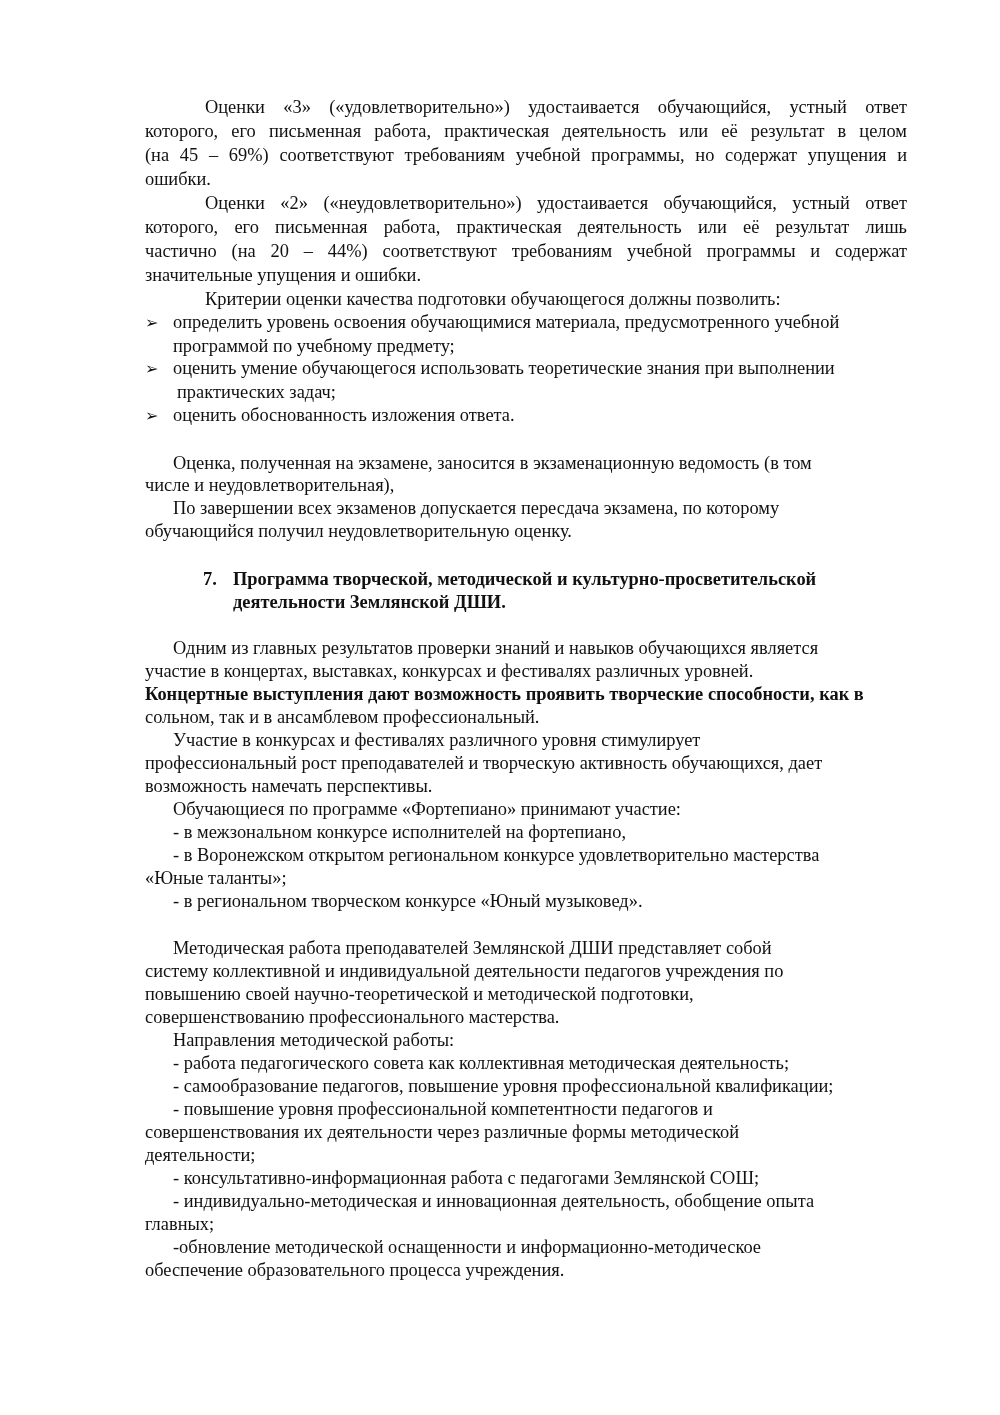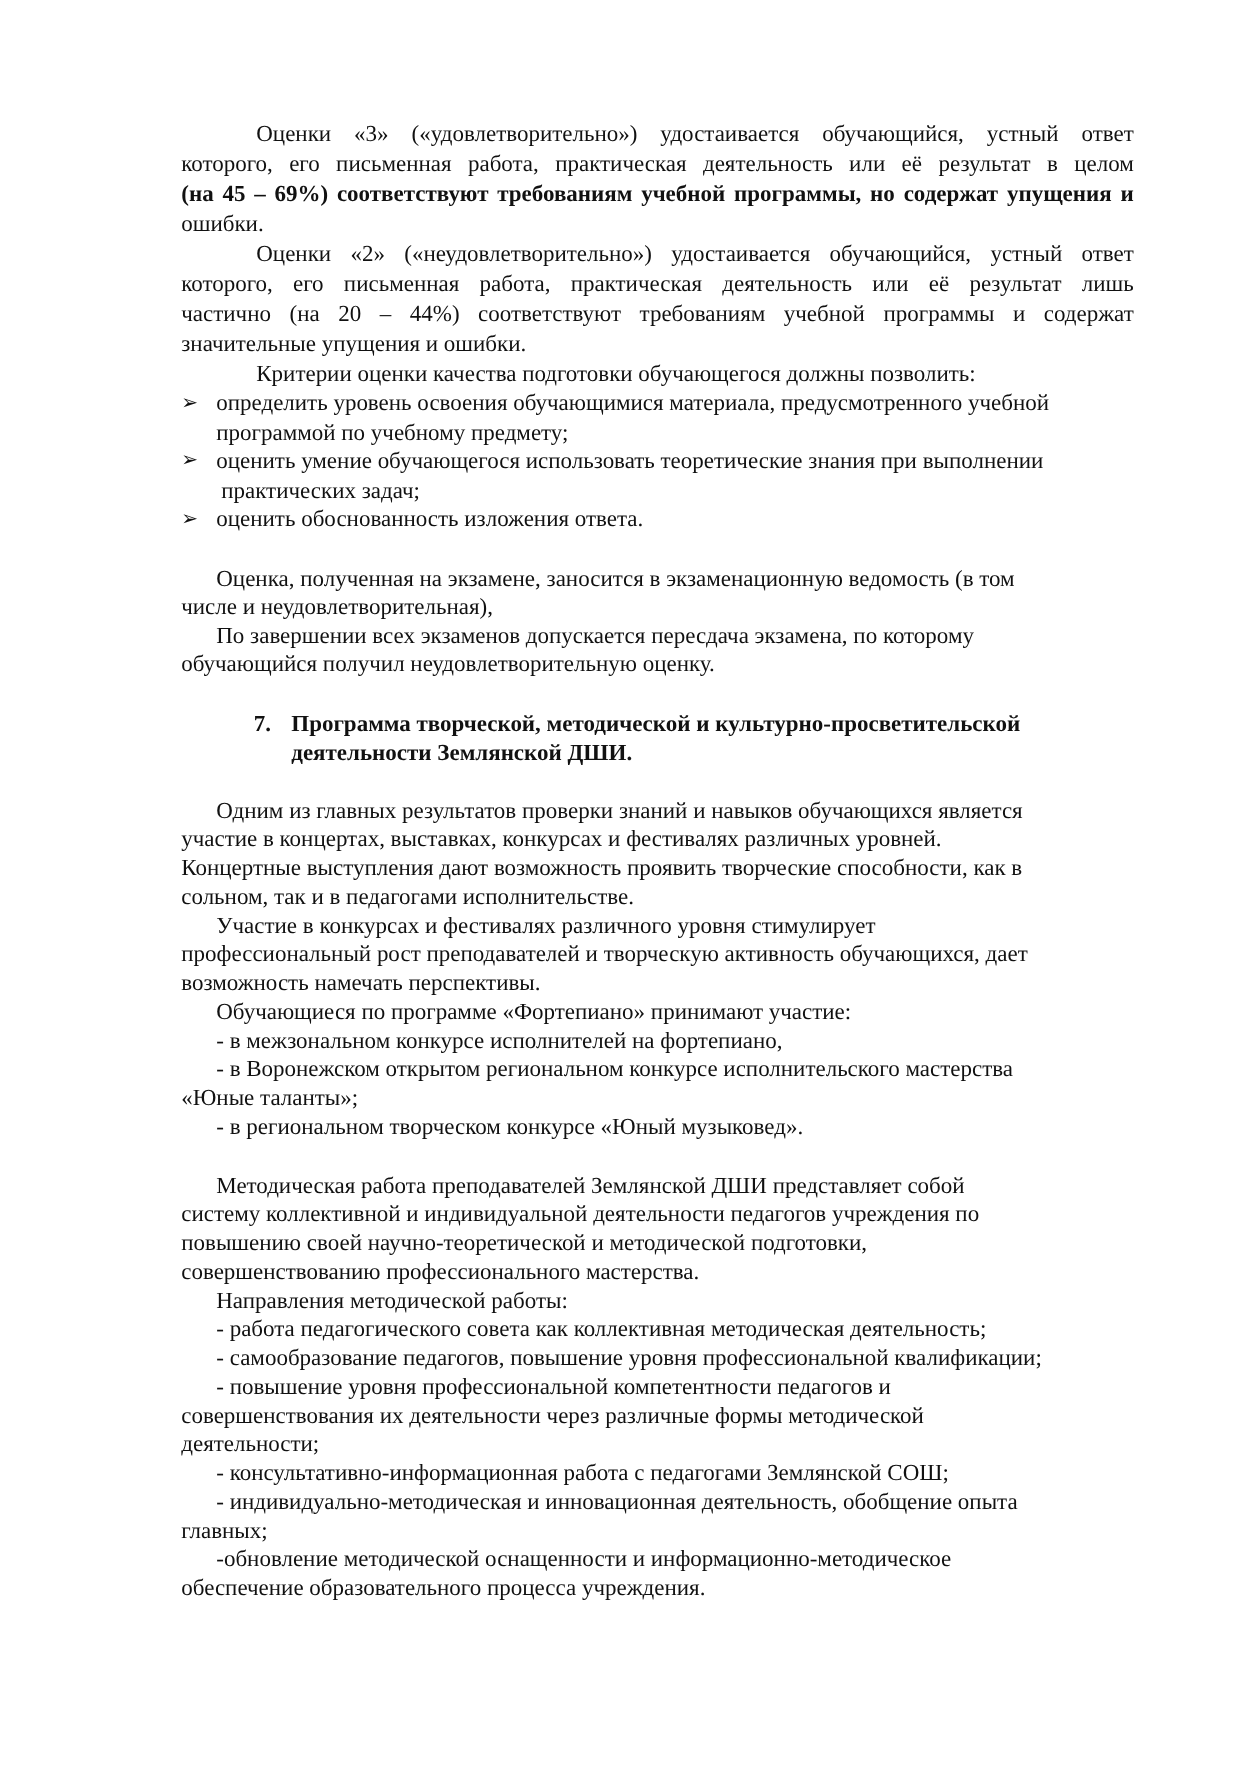--- a/index.html
+++ b/index.html
@@ -15,21 +15,21 @@
     .h { font-weight: bold; }
   </style>
 </head>
 <body>
 
 <div class="page">
   <div class="blk" style="top:0;">
 
     <div class="line just" style="top:96px;padding-left:60px;width:702px;">Оценки «3» («удовлетворительно») удостаивается обучающийся, устный ответ</div>
     <div class="line just" style="top:120px;">которого, его письменная работа, практическая деятельность или её результат в целом</div>
-    <div class="line just" style="top:144px;font-weight:bold;">(на 45 – 69%) соответствуют требованиям учебной программы, но содержат упущения и</div>
+    <div class="line just" style="top:144px;">(на 45 – 69%) соответствуют требованиям учебной программы, но содержат упущения и</div>
     <div class="line" style="top:168px;">ошибки.</div>
 
     <div class="line just" style="top:192px;padding-left:60px;width:702px;">Оценки «2» («неудовлетворительно») удостаивается обучающийся, устный ответ</div>
     <div class="line just" style="top:216px;">которого, его письменная работа, практическая деятельность или её результат лишь</div>
     <div class="line just" style="top:240px;">частично (на 20 – 44%) соответствуют требованиям учебной программы и содержат</div>
     <div class="line" style="top:264px;">значительные упущения и ошибки.</div>
 
     <div class="line" style="top:288px;left:60px;">Критерии оценки качества подготовки обучающегося должны позволить:</div>
 
     <div>
@@ -51,30 +51,30 @@
     <div class="line" style="top:520px;">обучающийся получил неудовлетворительную оценку.</div>
   </div>
 
   <div class="blk" style="top:0;">
     <div class="line h" style="top:568px;left:58px;">7.</div>
     <div class="line h" style="top:568px;left:88px;">Программа творческой, методической и культурно-просветительской</div>
     <div class="line h" style="top:591px;left:88px;">деятельности Землянской ДШИ.</div>
 
     <div class="line" style="top:637px;left:28px;">Одним из главных результатов проверки знаний и навыков обучающихся является</div>
     <div class="line" style="top:660px;">участие в концертах, выставках, конкурсах и фестивалях различных уровней.</div>
-    <div class="line" style="top:683px;">Концертные выступления дают возможность проявить творческие способности, как в</div>
-    <div class="line" style="top:706px;">сольном, так и в педагогами исполнительстве.</div>
+    <div class="line" style="top:683px;font-weight:bold;">Концертные выступления дают возможность проявить творческие способности, как в</div>
+    <div class="line" style="top:706px;">сольном, так и в ансамблевом профессиональный.</div>
 
     <div class="line" style="top:729px;left:28px;">Участие в конкурсах и фестивалях различного уровня стимулирует</div>
     <div class="line" style="top:752px;">профессиональный рост преподавателей и творческую активность обучающихся, дает</div>
     <div class="line" style="top:775px;">возможность намечать перспективы.</div>
 
     <div class="line" style="top:798px;left:28px;">Обучающиеся по программе «Фортепиано» принимают участие:</div>
     <div class="line" style="top:821px;left:28px;">- в межзональном конкурсе исполнителей на фортепиано,</div>
-    <div class="line" style="top:844px;left:28px;">- в Воронежском открытом региональном конкурсе исполнительского мастерства</div>
+    <div class="line" style="top:844px;left:28px;">- в Воронежском открытом региональном конкурсе удовлетворительно мастерства</div>
     <div class="line" style="top:867px;">«Юные таланты»;</div>
     <div class="line" style="top:890px;left:28px;">- в региональном творческом конкурсе «Юный музыковед».</div>
 
     <div class="line" style="top:937px;left:28px;">Методическая работа преподавателей Землянской ДШИ представляет собой</div>
     <div class="line" style="top:960px;">систему коллективной и индивидуальной деятельности педагогов учреждения по</div>
     <div class="line" style="top:983px;">повышению своей научно-теоретической и методической подготовки,</div>
     <div class="line" style="top:1006px;">совершенствованию профессионального мастерства.</div>
 
     <div class="line" style="top:1029px;left:28px;">Направления методической работы:</div>
     <div class="line" style="top:1052px;left:28px;">- работа педагогического совета как коллективная методическая деятельность;</div>

